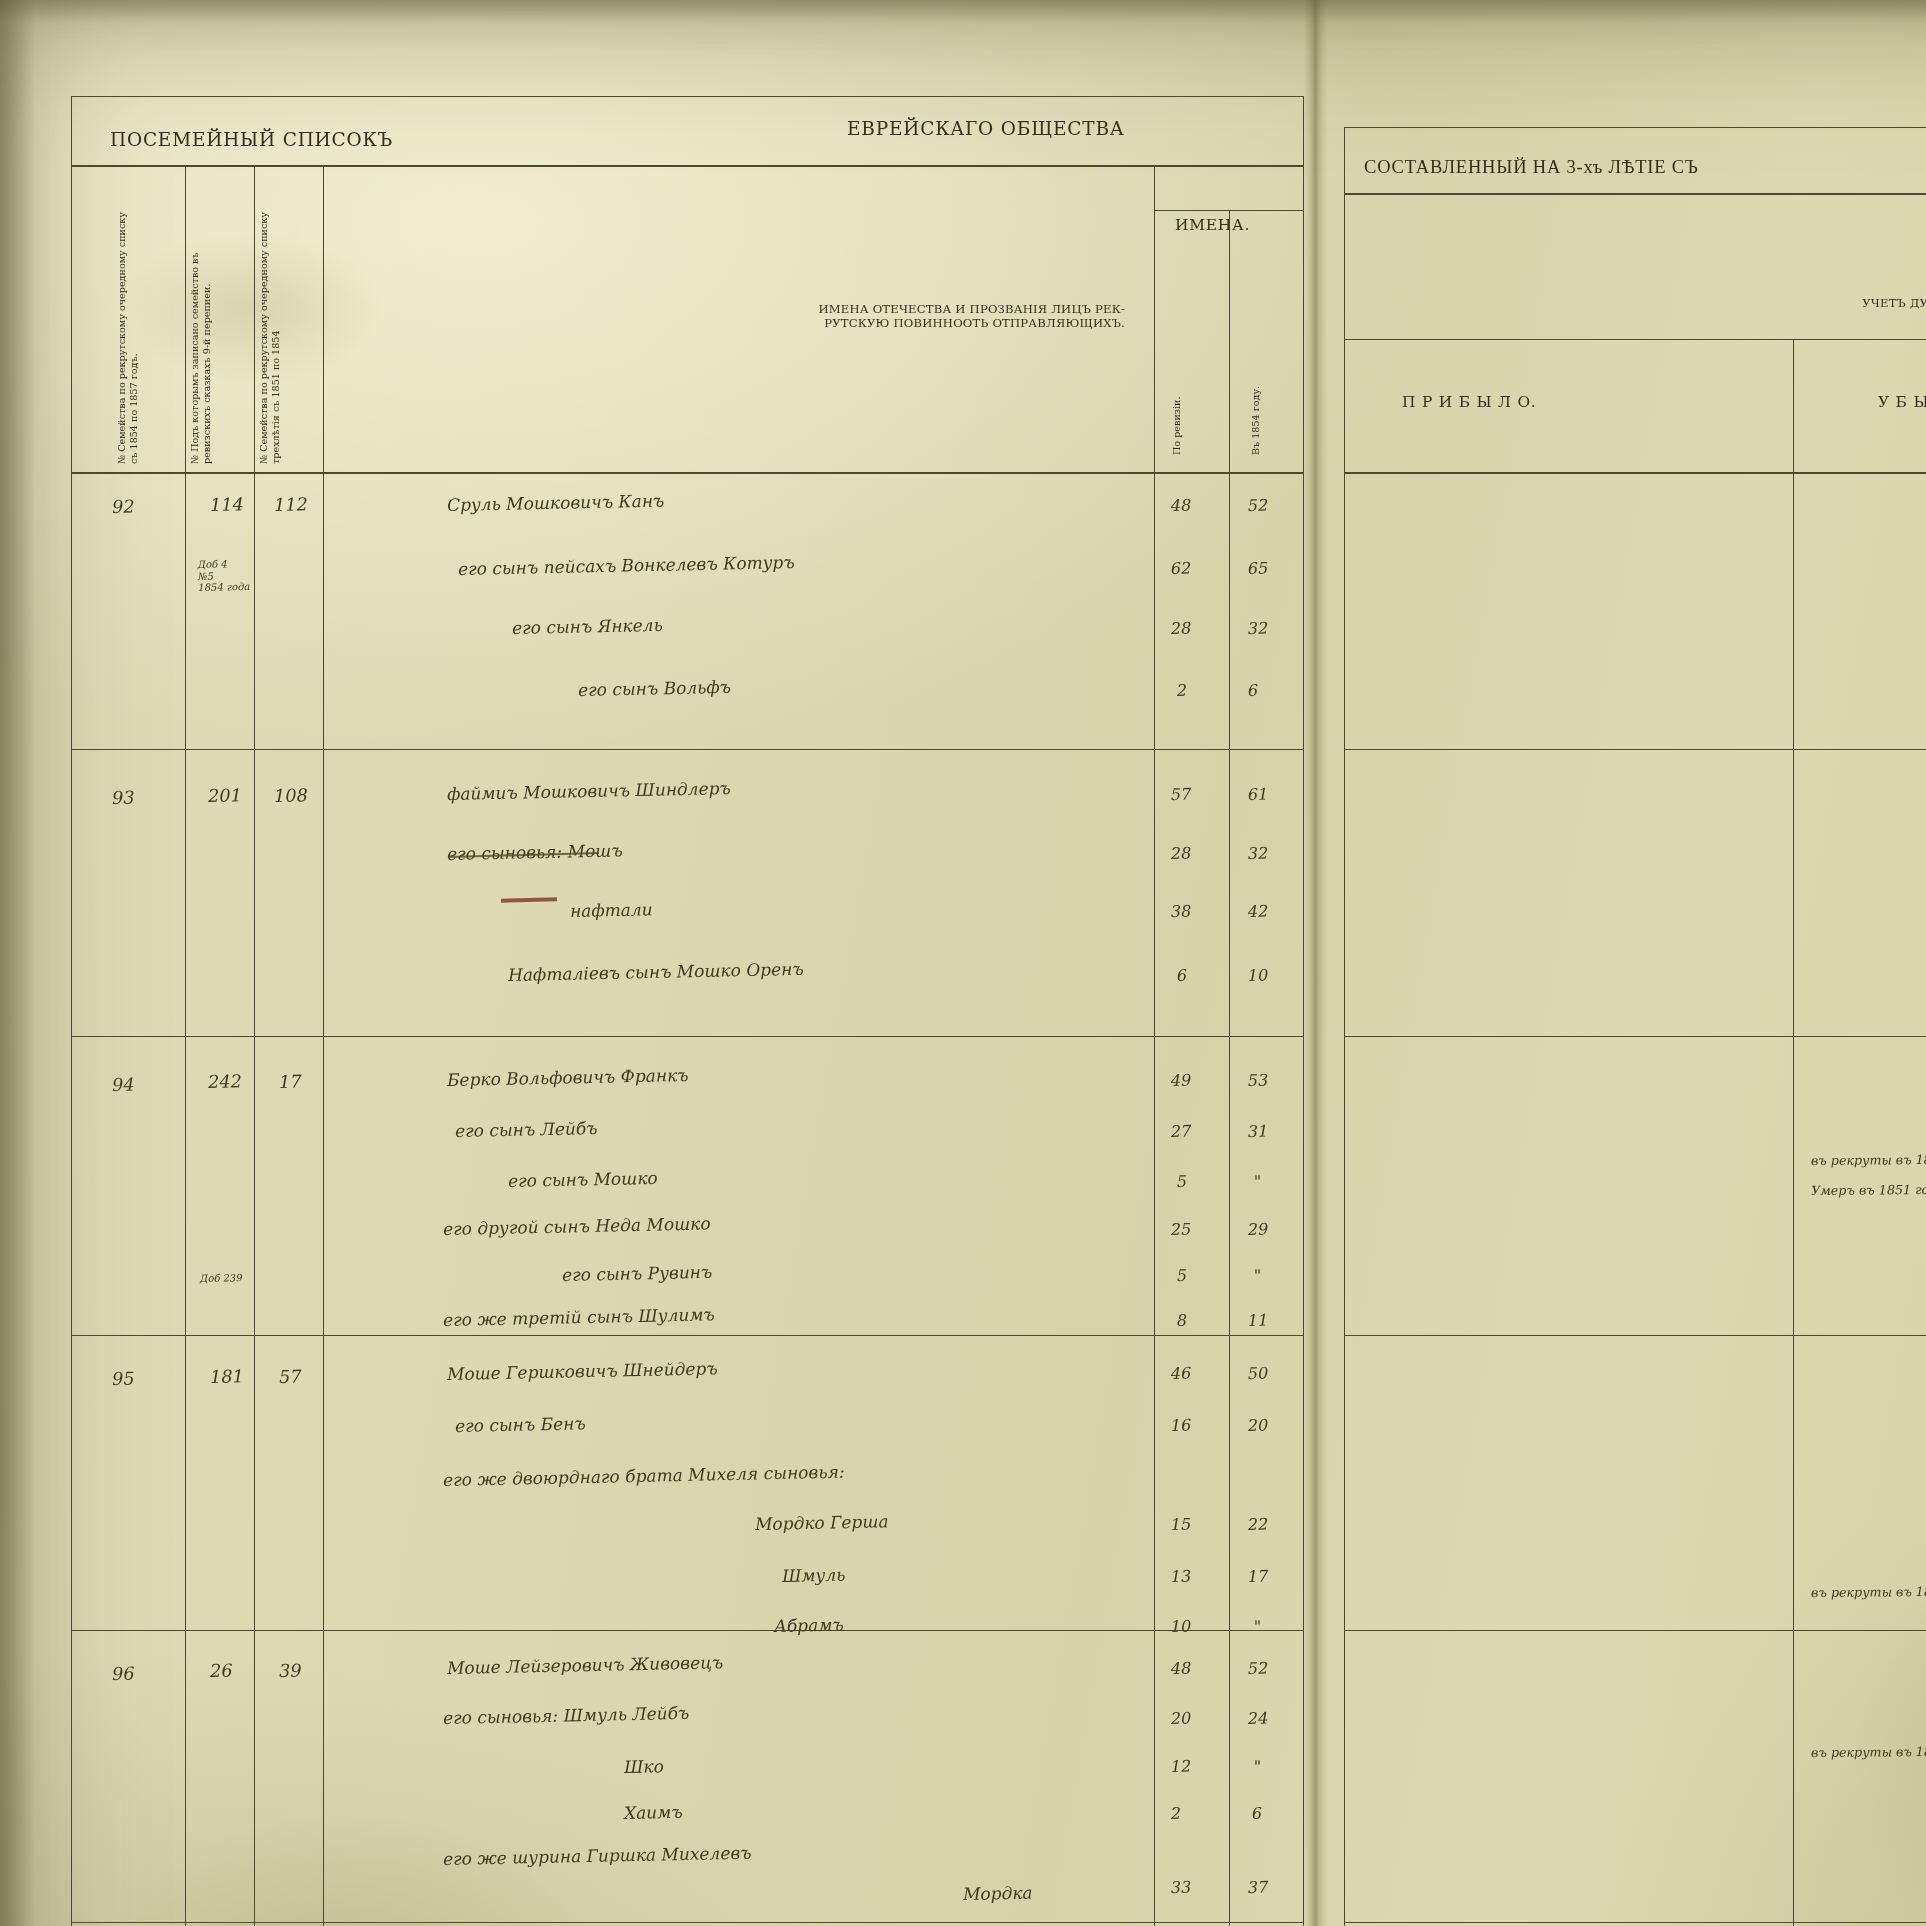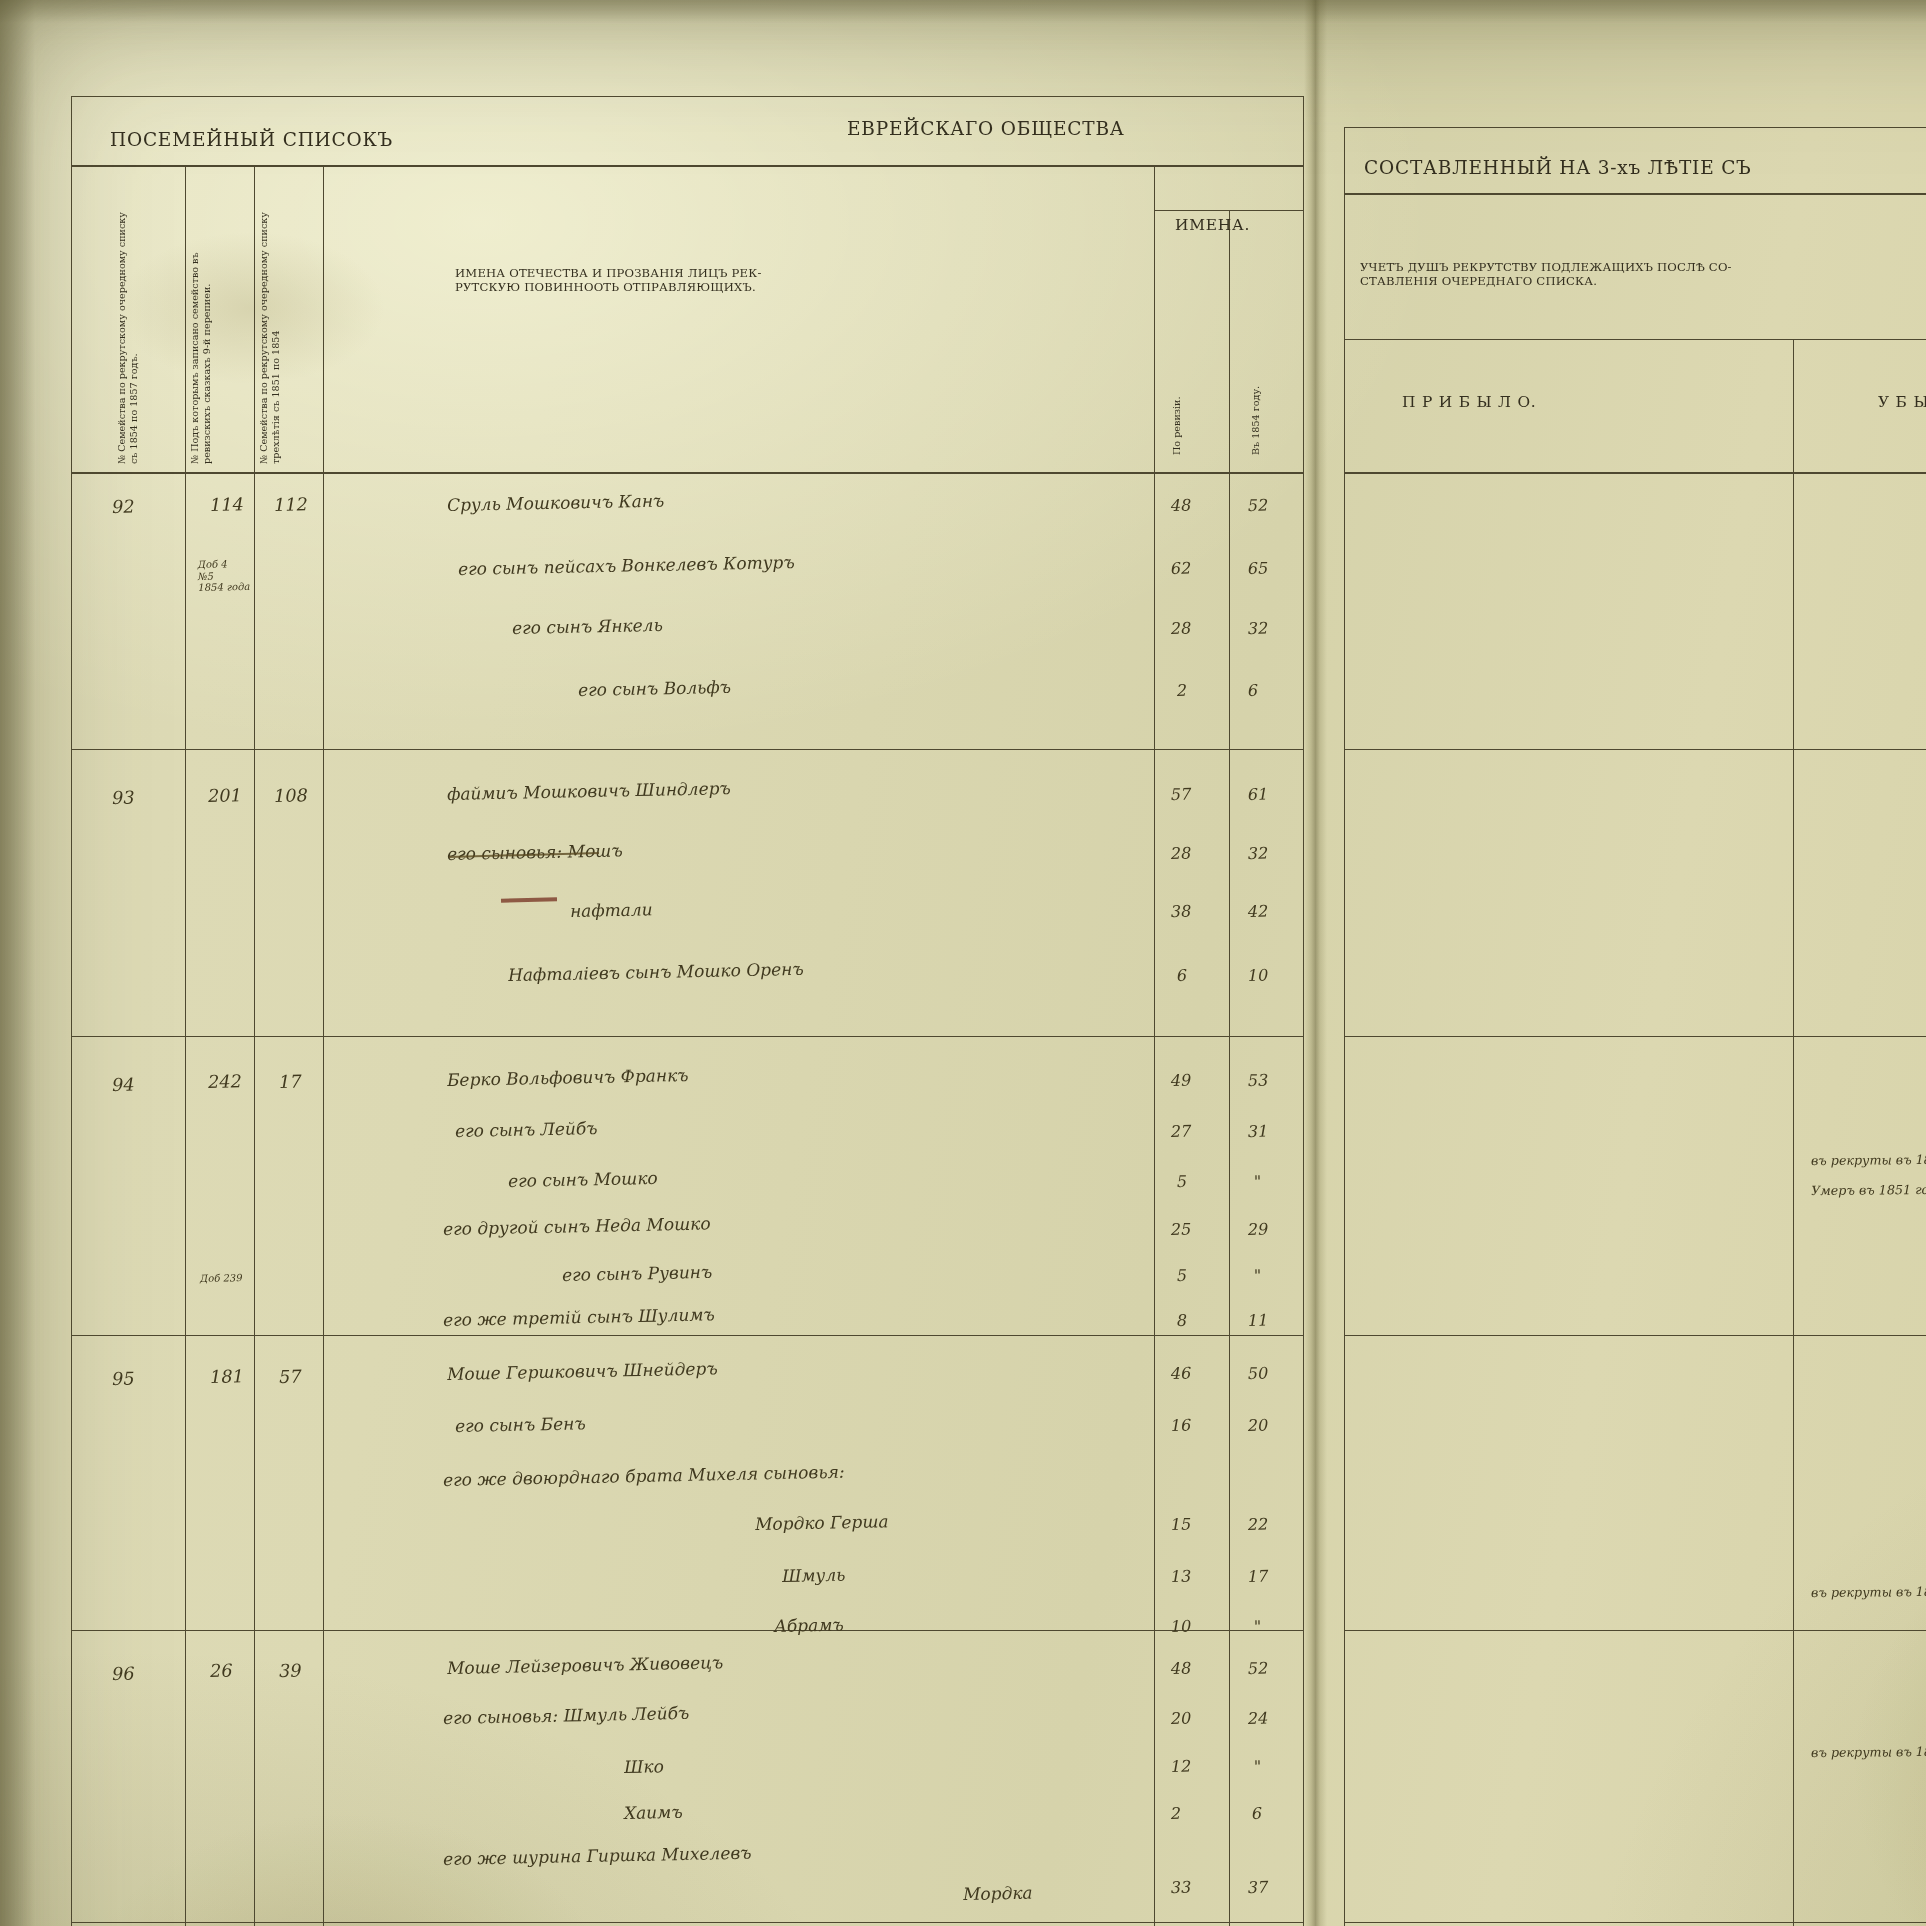--- a/index.html
+++ b/index.html
@@ -82,21 +82,21 @@
   .printed {
     position: absolute;
     color: #342f1f;
     font-family: "DejaVu Serif", serif;
     letter-spacing: 0.8px;
     white-space: nowrap;
   }
   .hdr-big { font-size: 18.5px; }
   .hdr-mid { font-size: 15.4px; }
   .hdr-sm  { font-size: 11.6px; line-height: 1.25; letter-spacing: 0.2px; white-space: normal; }
-  .center { text-align: left; }
+  .center { text-align: right; margin-top: 36px; }
 
   .vert {
     position: absolute;
     transform-origin: left top;
     transform: rotate(-90deg);
     font-family: "DejaVu Serif", serif;
     font-size: 9.6px;
     line-height: 1.25;
     color: #342f1f;
     white-space: normal;
@@ -175,21 +175,21 @@
 
   <div class="inner-line hline-thick" style="left:71px; top:472px; width:1233px;"></div>
 
   <div class="inner-line hline" style="left:71px; top:749px; width:1233px;"></div>
   <div class="inner-line hline" style="left:71px; top:1036px; width:1233px;"></div>
   <div class="inner-line hline" style="left:71px; top:1335px; width:1233px;"></div>
   <div class="inner-line hline" style="left:71px; top:1630px; width:1233px;"></div>
   <div class="inner-line hline" style="left:71px; top:1922px; width:1233px;"></div>
 
   <div class="sheet" id="right-sheet"></div>
-  <div class="printed hdr-big" style="left:1364px; top:157px;">СОСТАВЛЕННЫЙ НА 3-хъ ЛѢТІЕ СЪ</div>
+  <div class="printed hdr-big" style="left:1364px; top:157px;font-family:Liberation Serif, serif;">СОСТАВЛЕННЫЙ НА 3-хъ ЛѢТІЕ СЪ</div>
 
   <div class="inner-line hline-thick" style="left:1344px; top:193px; width:1244px;"></div>
 
   <div class="inner-line vline" style="left:1793px; top:339px; height:1845px;"></div>
   <div class="inner-line hline" style="left:1344px; top:339px; width:903px;"></div>
 
   <div class="printed hdr-sm center" style="left:1360px; top:260px; width:874px;">
     <span style="white-space:pre-line;">УЧЕТЪ ДУШЪ РЕКРУТСТВУ ПОДЛЕЖАЩИХЪ ПОСЛѢ СО-
 СТАВЛЕНІЯ ОЧЕРЕДНАГО СПИСКА.</span>
   </div>

